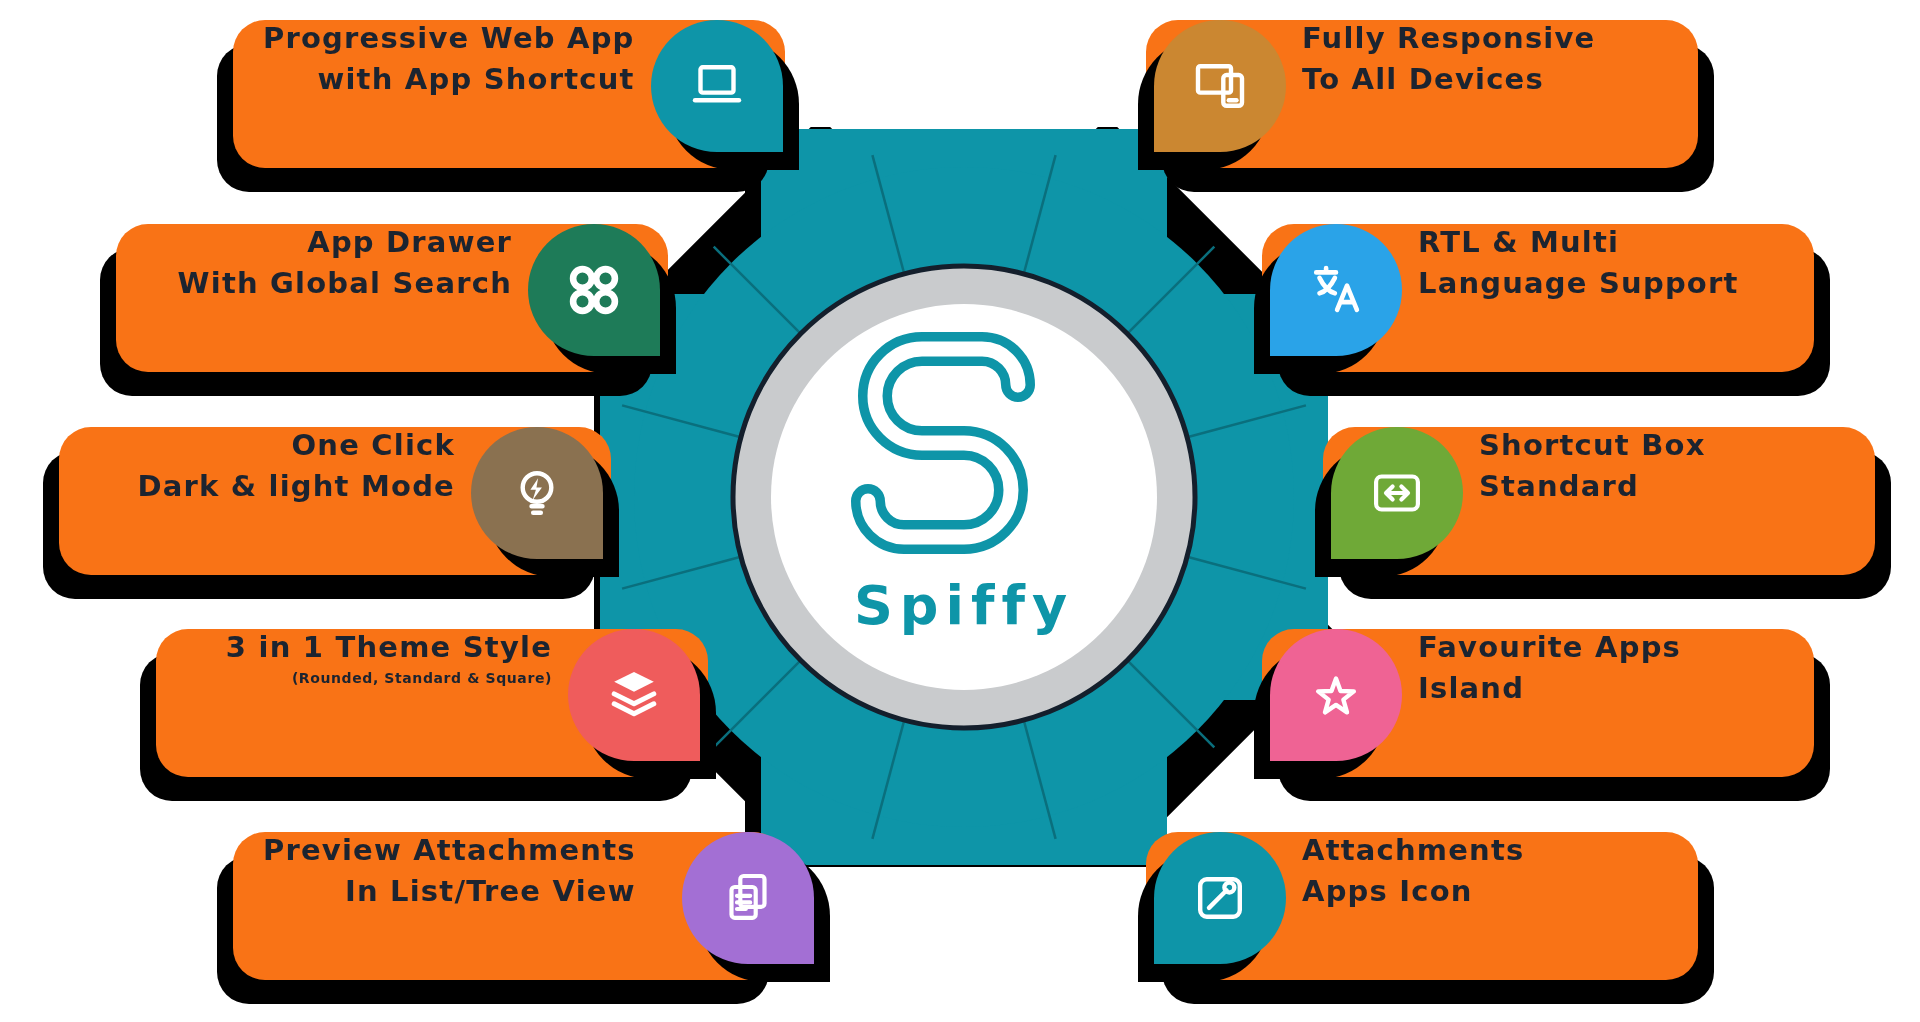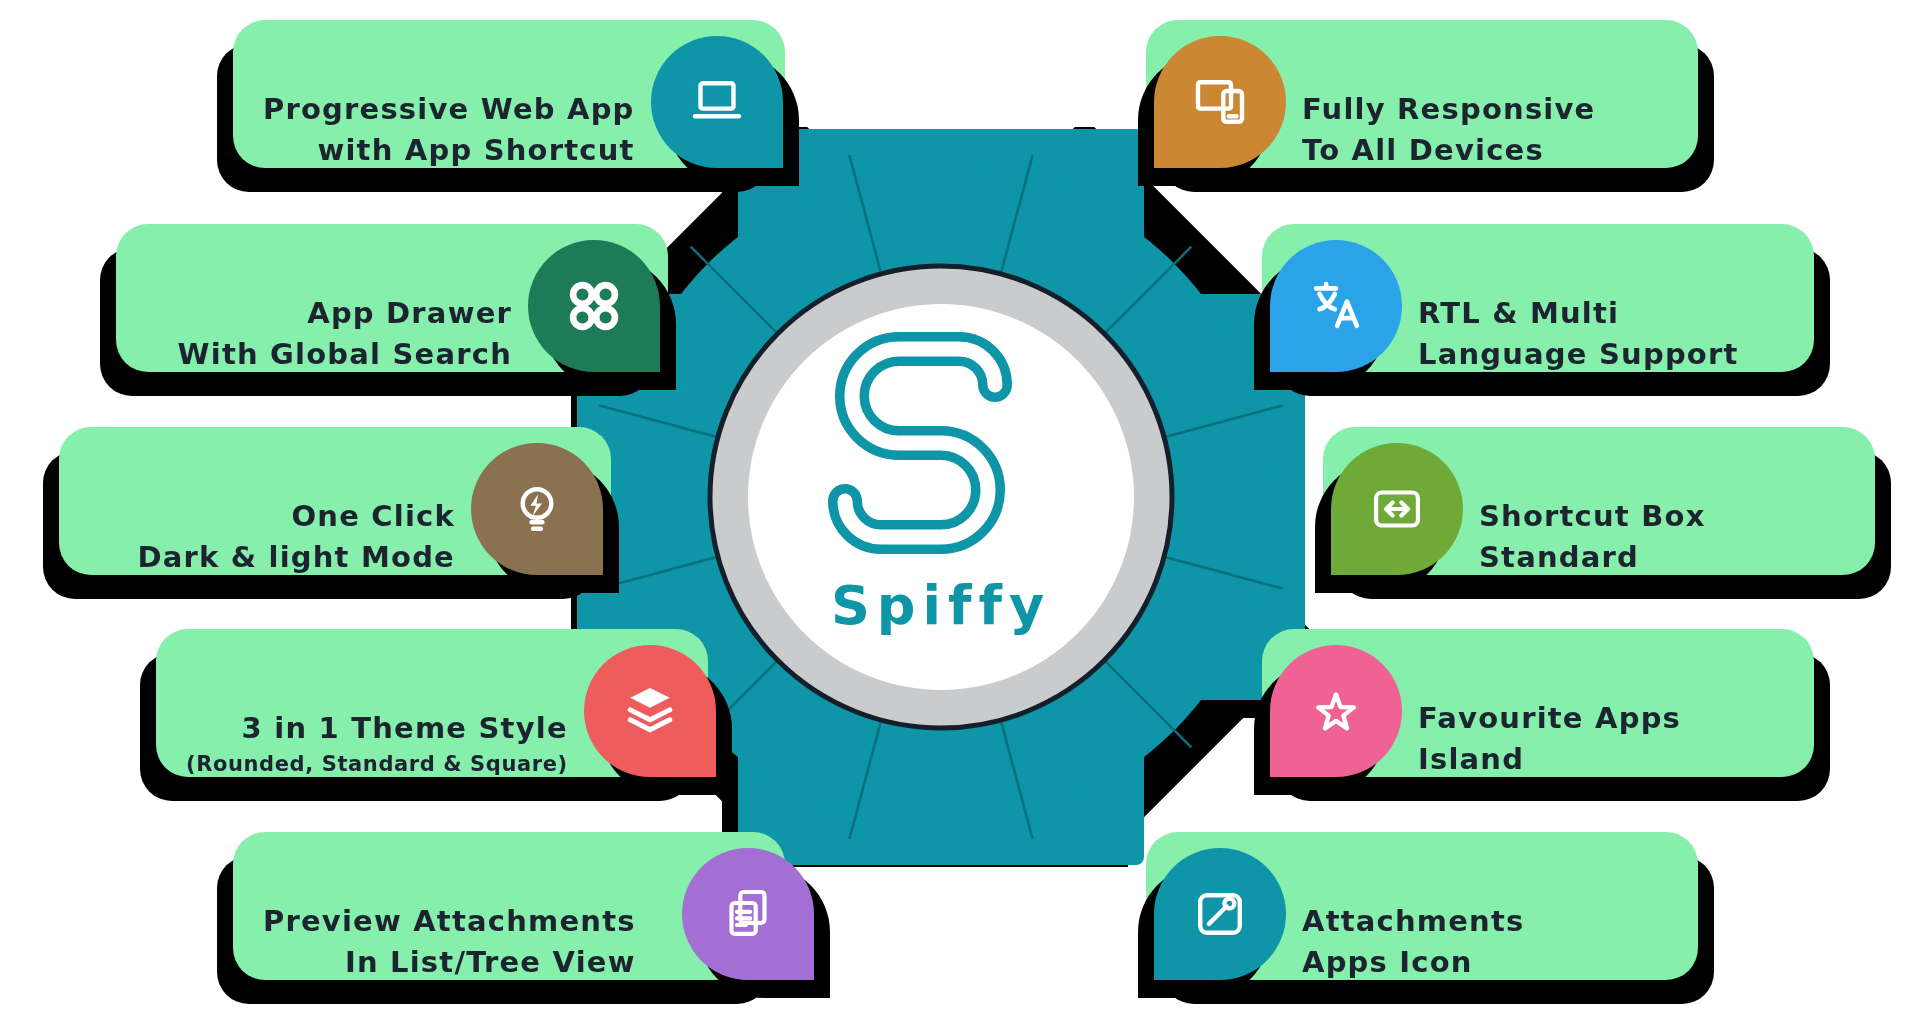--- a/index.html
+++ b/index.html
@@ -4,38 +4,38 @@
 <style>
   html,body{margin:0;padding:0;}
   body{
     width:1920px;height:1022px;position:relative;overflow:hidden;
     background:#ffffff;
     font-family:"DejaVu Sans","Liberation Sans",sans-serif;
   }
   .stage{position:absolute;inset:0;}
 
   
-  .center-wrap{position:absolute;left:571px;top:127px;width:740px;height:740px;z-index:1;}
+  .center-wrap{position:absolute;left:594px;top:127px;width:740px;height:740px;z-index:1;}
   .hub-svg text{font-family:"DejaVu Sans","Liberation Sans",sans-serif;}
 
   
   .card{
-    position:absolute;width:552px;height:148px;background:#86efac;
-    border-radius:32px;display:flex;align-items:flex-end;z-index:10;
+    position:absolute;width:552px;height:148px;background:#f97316;
+    border-radius:32px;display:flex;align-items:flex-start;z-index:10;
   }
   .card.left{box-shadow:-16px 24px 0 #000;}
   .card.right{box-shadow:16px 24px 0 #000;}
   .card-text{flex:1;display:flex;flex-direction:column;gap:5px;}
   .card.left  .card-text{text-align:right;padding:0 16px 0 30px;}
   .card.right .card-text{text-align:left;padding:0 30px 0 16px;}
   .t1,.t2{
     font-weight:700;font-size:29px;color:#1c2430;
     letter-spacing:1.2px;line-height:1.25;white-space:nowrap;
   }
-  .card.small2 .t2{font-size:21px;letter-spacing:0.6px;}
+  .card.small2 .t2{font-size:14px;letter-spacing:0.6px;}
 
   .leaf{
     width:132px;height:132px;flex:0 0 132px;
     display:flex;align-items:center;justify-content:center;
   }
   .card.left  .leaf{border-radius:50% 50% 0 50%;margin-right:8px;box-shadow:16px 18px 0 #000;}
   .card.right .leaf{border-radius:50% 50% 50% 0;margin-left:8px;box-shadow:-16px 18px 0 #000;}
   .leaf svg{width:66px;height:66px;display:block;}
   .leaf svg *{vector-effect:none;}
 

